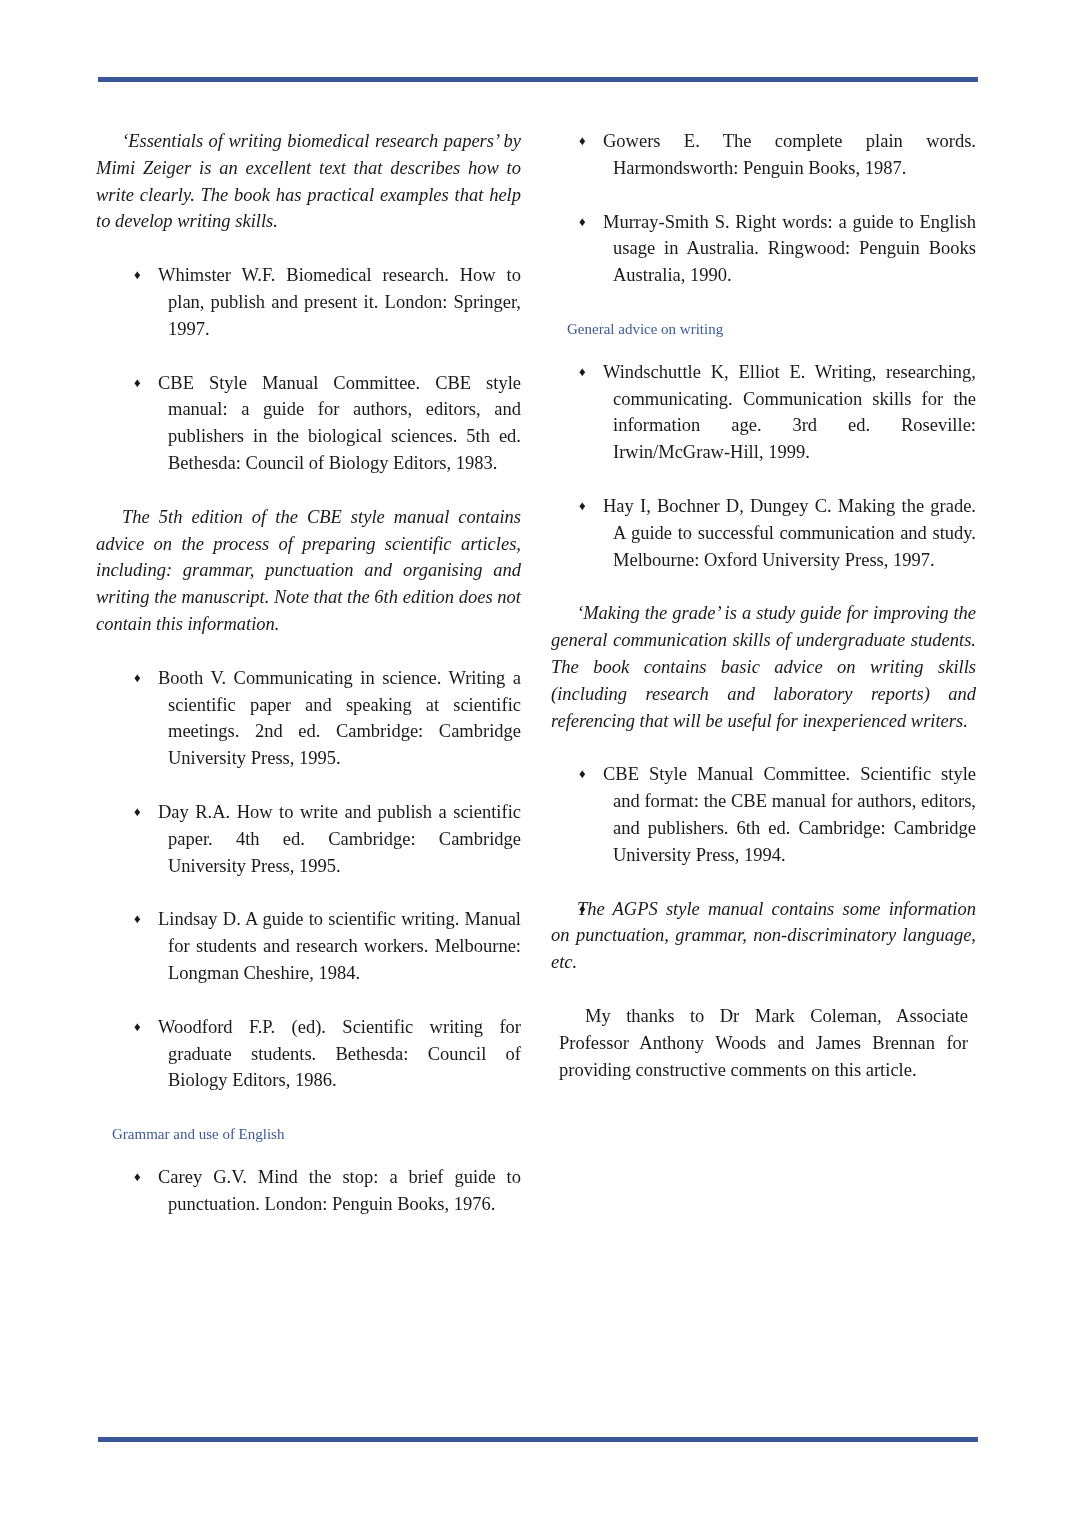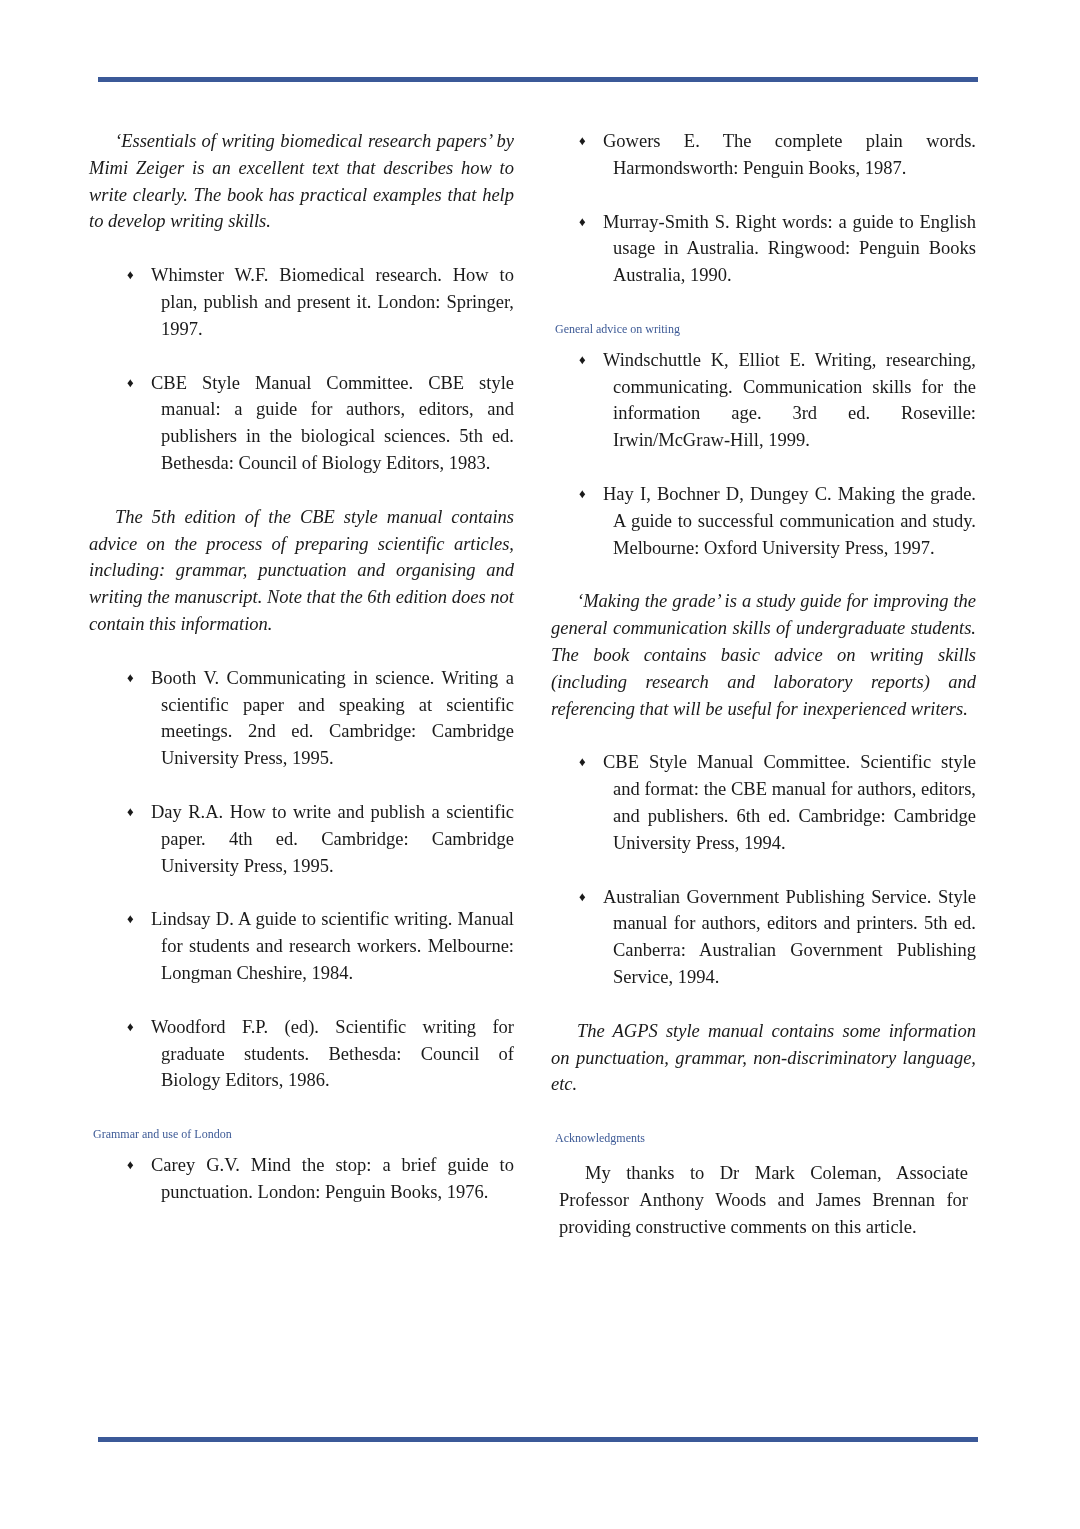--- a/index.html
+++ b/index.html
@@ -25,21 +25,21 @@
     .rule.top { top: 77px; }
     .rule.bottom { top: 1437px; }
 
     .col {
       position: absolute;
       top: 128px;
       width: 425px;
       font-size: 18.5px;
       line-height: 26.8px;
     }
-    .col.left { left: 89px; }
+    .col.left { left: 96px; }
     .col.right { left: 551px; }
 
     .note {
       font-style: italic;
       text-align: justify;
       text-indent: 26px;
       margin: 0 0 27px 0;
     }
     .ref {
       position: relative;
@@ -55,23 +55,23 @@
       top: 0;
       font-size: 13px;
       text-indent: 0;
     }
     .col.right .bullet { left: 28px; }
     .ref .txt { display: inline; }
 
     .heading {
       color: #3d5a96;
       font-weight: normal;
-      font-size: 12px;
+      font-size: 15px;
       line-height: 26.8px;
-      margin: 4px;
+      margin: 16px;
       text-align: justify;
     }
     .heading + .ref { margin-top: 0; }
     .plain {
       text-align: justify;
       text-indent: 26px;
       margin: 8px;
     }
   </style>
 </head>
@@ -108,21 +108,21 @@
   <div class="ref">
     <span class="bullet">♦</span>
     <span class="txt">Lindsay D. A guide to scientific writing. Manual for students and research workers. Melbourne: Longman Cheshire, 1984.</span>
   </div>
 
   <div class="ref">
     <span class="bullet">♦</span>
     <span class="txt">Woodford F.P. (ed). Scientific writing for graduate students. Bethesda: Council of Biology Editors, 1986.</span>
   </div>
 
-  <h3 class="heading">Grammar and use of London</h3>
+  <h3 class="heading">Grammar and use of English</h3>
 
   <div class="ref">
     <span class="bullet">♦</span>
     <span class="txt">Carey G.V. Mind the stop: a brief guide to punctuation. London: Penguin Books, 1976.</span>
   </div>
 </div>
 
 <div class="col right">
   <div class="ref">
     <span class="bullet">♦</span>
@@ -149,23 +149,21 @@
   <p class="note">‘Making the grade’ is a study guide for improving the general communication skills of undergraduate students. The book contains basic advice on writing skills (including research and laboratory reports) and referencing that will be useful for inexperienced writers.</p>
 
 
   <div class="ref">
     <span class="bullet">♦</span>
     <span class="txt">CBE Style Manual Committee. Scientific style and format: the CBE manual for authors, editors, and publishers. 6th ed. Cambridge: Cambridge University Press, 1994.</span>
   </div>
 
   <div class="ref">
     <span class="bullet">♦</span>
-    <span class="txt">Australian Government Publishing Service. Style manual for authors, editors and printers. 5th ed. Canberra: Australian Government Publishing Service, 1994.</span>
   </div>
 
   <p class="note">The AGPS style manual contains some information on punctuation, grammar, non-discriminatory language, etc.</p>
 
-  <h3 class="heading">Acknowledgments</h3>
 
   <p class="plain">My thanks to Dr Mark Coleman, Associate Professor Anthony Woods and James Brennan for providing constructive comments on this article.</p>
 </div>
 
 <div class="rule bottom"></div>
 
 </body></html>

